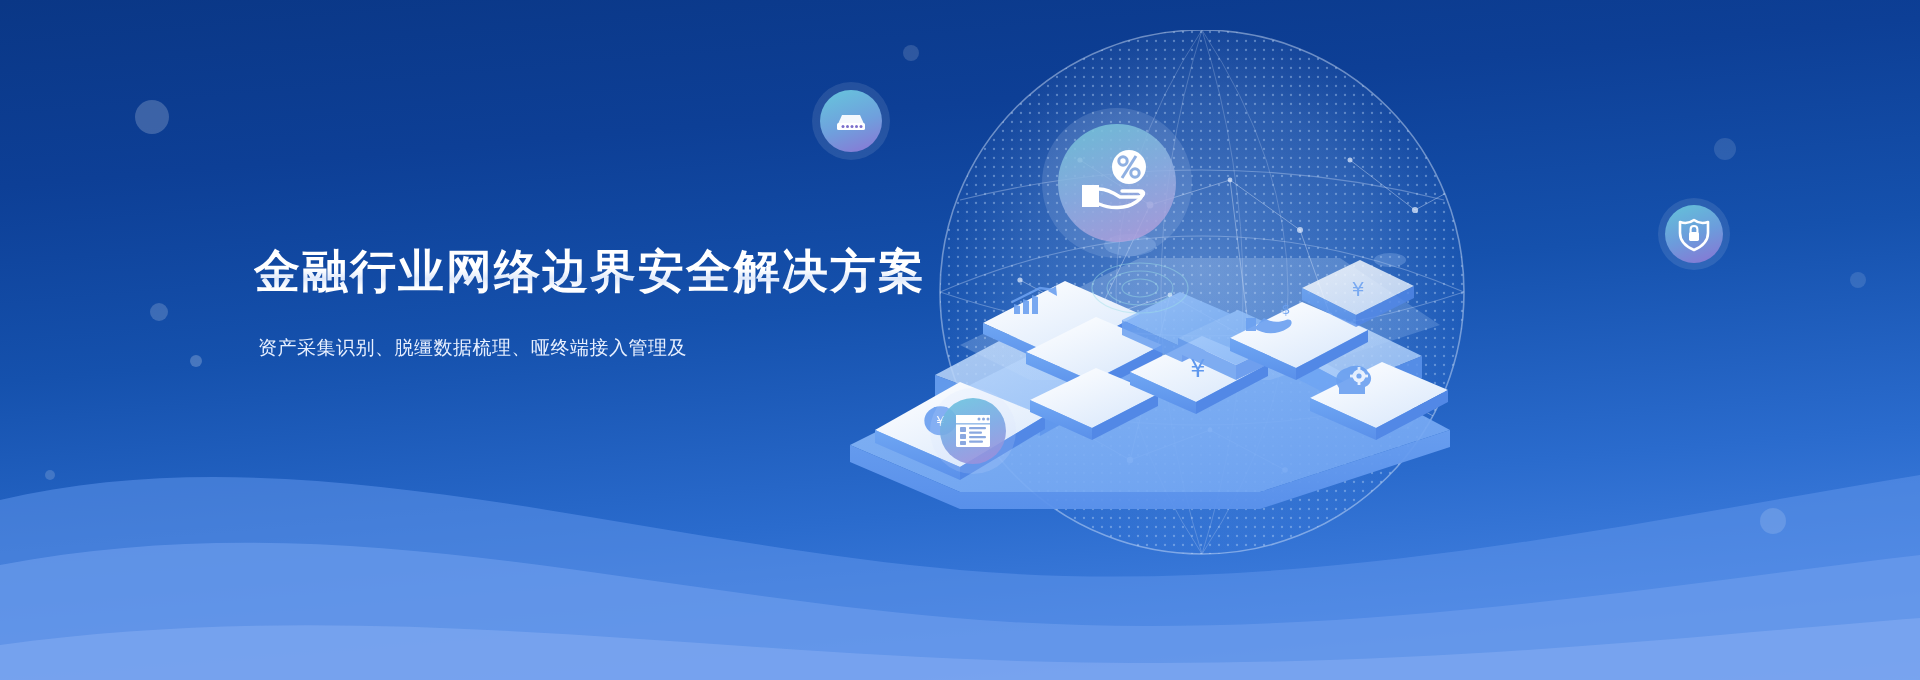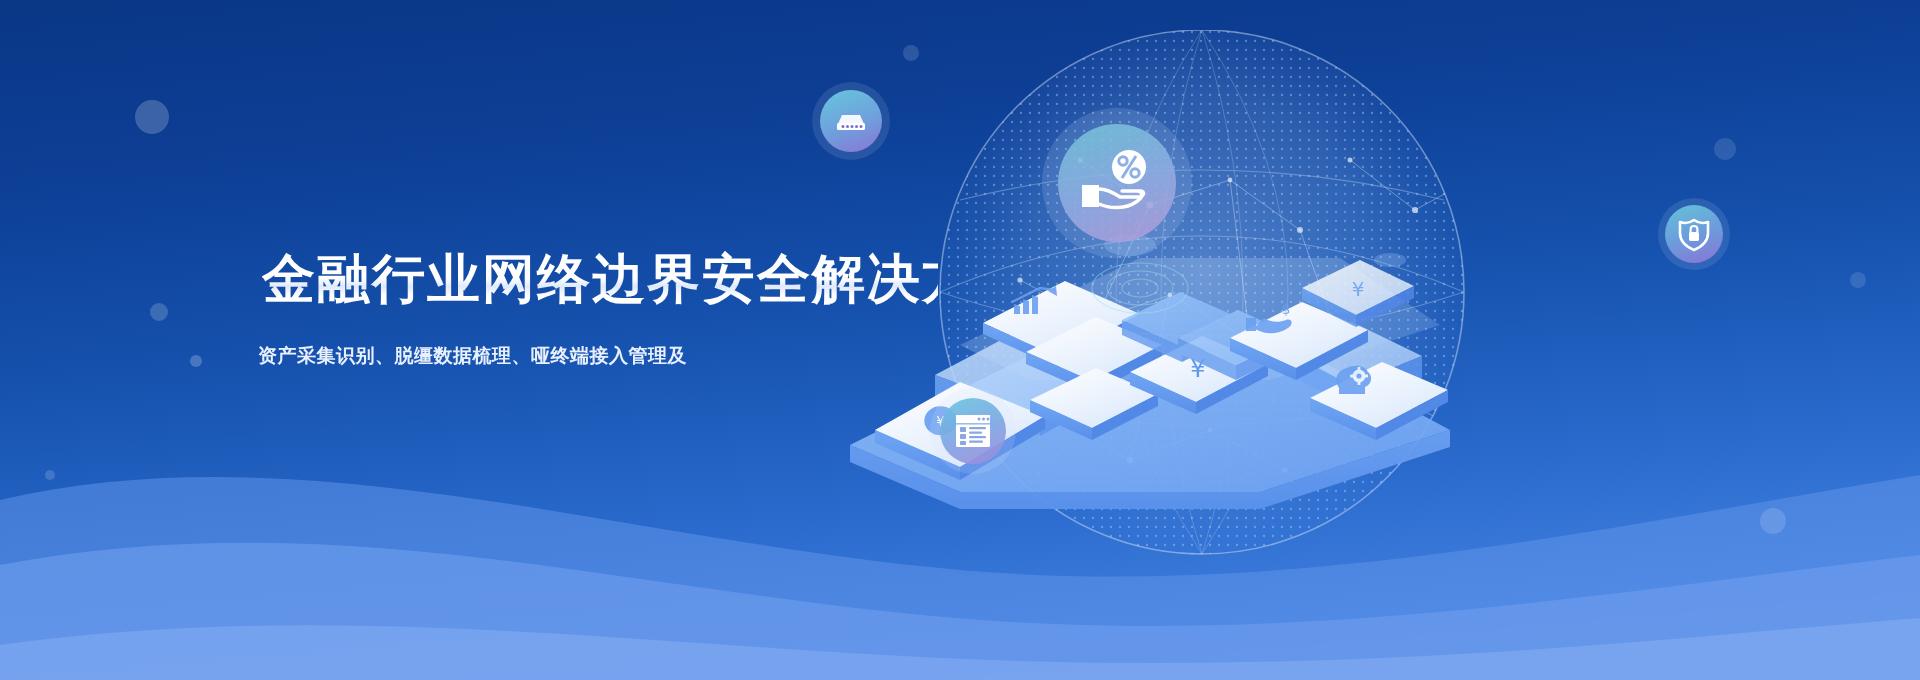--- a/index.html
+++ b/index.html
@@ -23,38 +23,38 @@
 
   
   .badge{position:absolute;border-radius:50%;display:flex;align-items:center;justify-content:center;}
   .badge .halo{position:absolute;inset:0;border-radius:50%;background:rgba(255,255,255,.10);}
   .badge .disc{position:absolute;border-radius:50%;}
   .badge svg{position:relative;z-index:2;}
 
   
   .copy{position:absolute;left:250px;top:236px;width:700px;}
   .title{
-    margin:12px;
-    font-size:53px;
+    margin:4px;
+    font-size:46px;
     line-height:62px;
     letter-spacing:2px;
     font-weight:700;
     color:#ffffff;
     background:linear-gradient(180deg,#ffffff 0%,#ffffff 48%,#dfe9fb 62%,#ffffff 78%,#ffffff 100%);
     -webkit-background-clip:text;background-clip:text;
     -webkit-text-fill-color:transparent;
     text-shadow:none;
     white-space:nowrap;
   }
   .subtitle{
     margin:30px 0 0 8px;
     font-size:19px;
     line-height:31px;
     color:#e8f0ff;
-    font-weight:700;
+    font-weight:400;
     letter-spacing:.5px;
   }
   .subtitle div{white-space:nowrap;}
 </style>
 </head>
 <body>
 
 <div class="banner">
 
   <svg class="waves" viewBox="0 0 1920 300" preserveAspectRatio="none">

